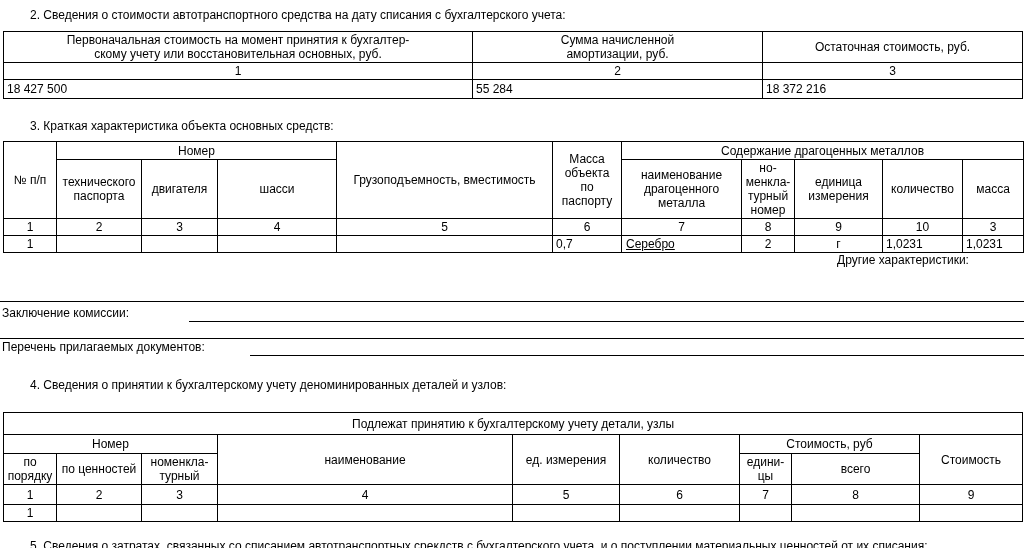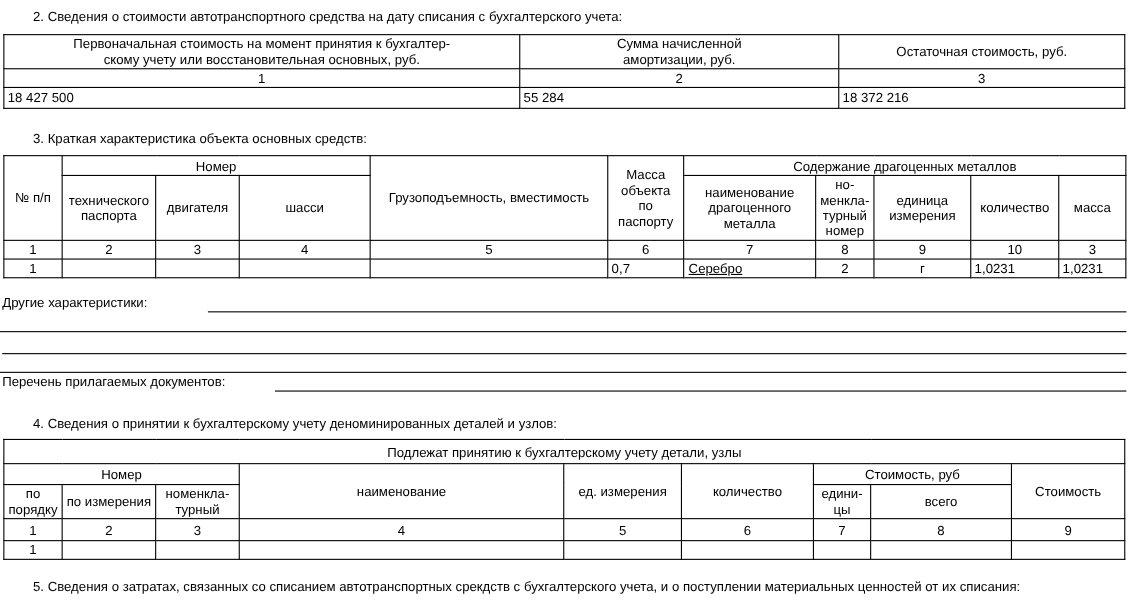--- a/index.html
+++ b/index.html
@@ -22,27 +22,27 @@
   td {
     border:1px solid #000;
     text-align:center; vertical-align:middle;
     white-space:pre-line; line-height:14px;
     padding:1px 3px; overflow:hidden;
   }
   td.r { text-align:left; padding-right:4px; }
   td.l { text-align:left; padding-left:4px;text-decoration:underline; }
   .tbl1 { margin-top:9px; }
   .tbl2 { margin-top:8px; }
-  .tbl3 { margin-top:7px; }
+  .tbl3 { margin-top:20px; }
 
   .fillrow { display:flex; align-items:flex-end; margin:0 2px; }
   .fillrow .lbl { white-space:nowrap; padding-bottom:2px; flex:none; }
   .fillrow .fill-line { flex:1; height:1px; border-bottom:1px solid #000; }
   .hr-line { width:1024px; border-bottom:1px solid #000; }
-  .frow-1 { height:31px; }
+  .frow-1 { height:31px;flex-direction:column; }
   .hl-1 { height:18px; }
   .frow-2 { height:20px; }
   .hl-2 { height:17px; }
   .frow-3 { height:17px; }
   .lbl-w1 { width:187px; }
   .lbl-w2 { width:187px; }
   .lbl-w3 { width:248px;margin-top:40px; }
 </style>
 </head>
 <body>
@@ -149,20 +149,21 @@
 </tbody>
   </table>
 
 <div class="fillrow frow-1">
   <span class="lbl lbl-w1">Другие характеристики:</span>
   <span class="fill-line"></span>
 </div>
 <div class="hr-line hl-1"></div>
 
 <div class="fillrow frow-2">
+  <span class="lbl lbl-w2">Заключение комиссии:</span>
   <span class="fill-line"></span>
 </div>
 <div class="hr-line hl-2"></div>
 
 <div class="fillrow frow-3">
   <span class="lbl lbl-w3">Перечень прилагаемых документов:</span>
   <span class="fill-line"></span>
 </div>
 
 <div class="title t4-title">4. Сведения о принятии к бухгалтерскому учету деноминированных деталей и узлов:</div>
@@ -187,21 +188,21 @@
     <td colspan="3">Номер</td>
     <td rowspan="2">наименование</td>
     <td rowspan="2">ед. измерения</td>
     <td rowspan="2">количество</td>
     <td colspan="2">Стоимость, руб</td>
     <td rowspan="2">Стоимость</td>
   </tr>
   <tr style="height:30px">
     <td>по
 порядку</td>
-    <td>по измерения</td>
+    <td>по ценностей</td>
     <td>номенкла-
 турный</td>
     <td>едини-
 цы</td>
     <td>всего</td>
   </tr>
   <tr style="height:20px">
     <td>1</td>
     <td>2</td>
     <td>3</td>

